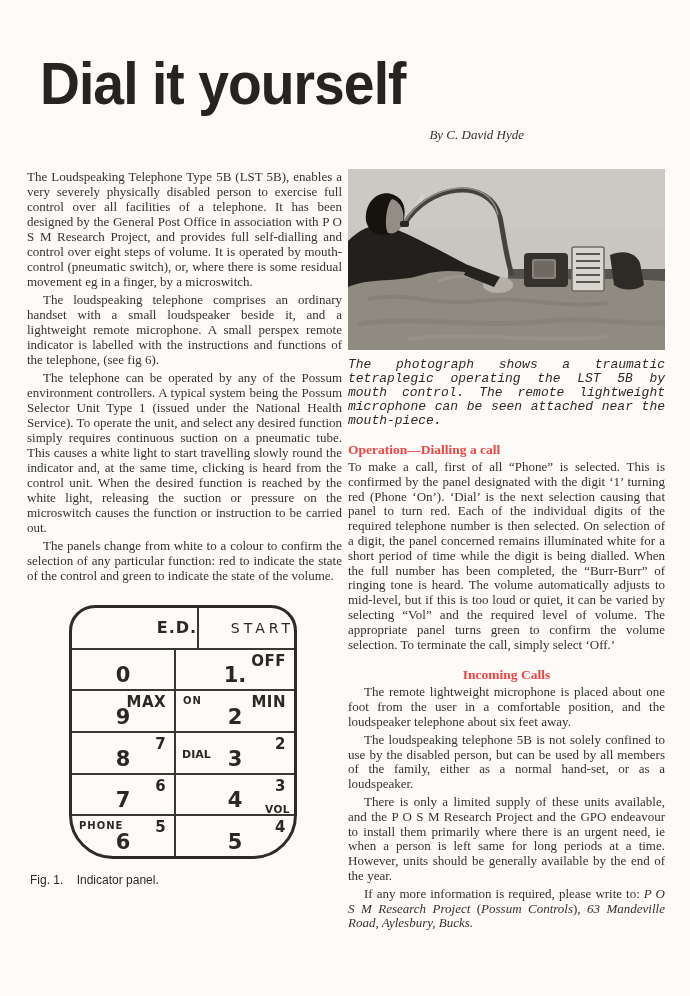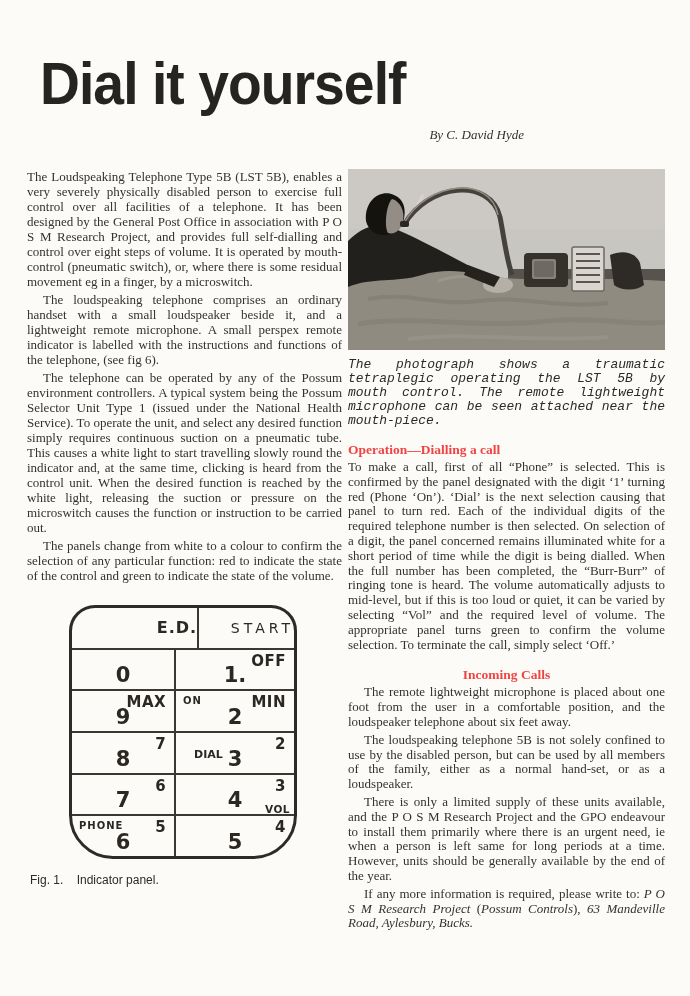--- a/index.html
+++ b/index.html
@@ -67,21 +67,21 @@
   .phead .pcell{display:flex;align-items:center;justify-content:flex-end;padding-left:23px;}
   .hdr{font-weight:bold;font-size:16px;letter-spacing:1px;}
   .hdr.start{font-weight:normal;font-size:14px;letter-spacing:4px;}
   .pcell .main{
     position:absolute;left:0;right:0;bottom:2px;text-align:center;
     font-size:21px;font-weight:bold;
   }
   .pcell .tr{position:absolute;top:2px;right:8px;font-size:15px;font-weight:bold;letter-spacing:.5px;}
   .pcell .tr2{position:absolute;top:28px;right:4px;font-size:10.5px;font-weight:bold;letter-spacing:.5px;text-align:center;}
   .pcell .tl{position:absolute;top:3px;left:7px;font-size:10px;font-weight:bold;letter-spacing:1px;margin-top:42px;}
-  .pcell .ml{position:absolute;left:18px;top:50%;transform:translateY(-40%);font-size:11px;font-weight:bold;}
+  .pcell .ml{position:absolute;left:6px;top:50%;transform:translateY(-40%);font-size:11px;font-weight:bold;}
   .figcap{
     margin:14px 0 0 3px;
     font-family:"Liberation Sans", sans-serif;
     font-size:12px;color:#2c2a27;
     white-space:pre;
   }
   .closing i{font-style:italic;}
 </style>
 </head>
 <body>

